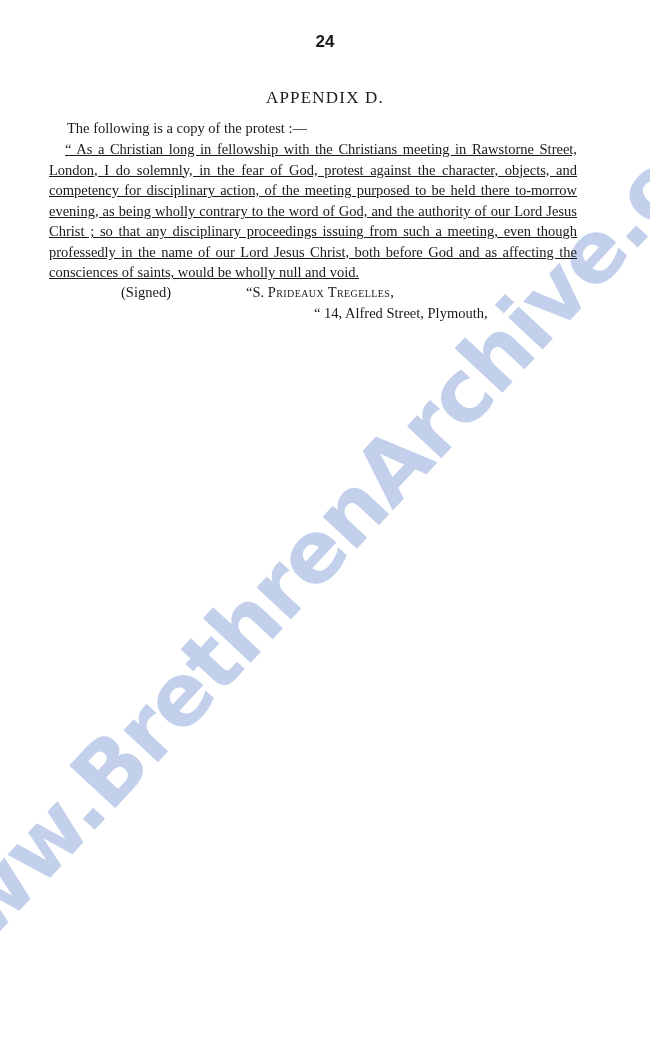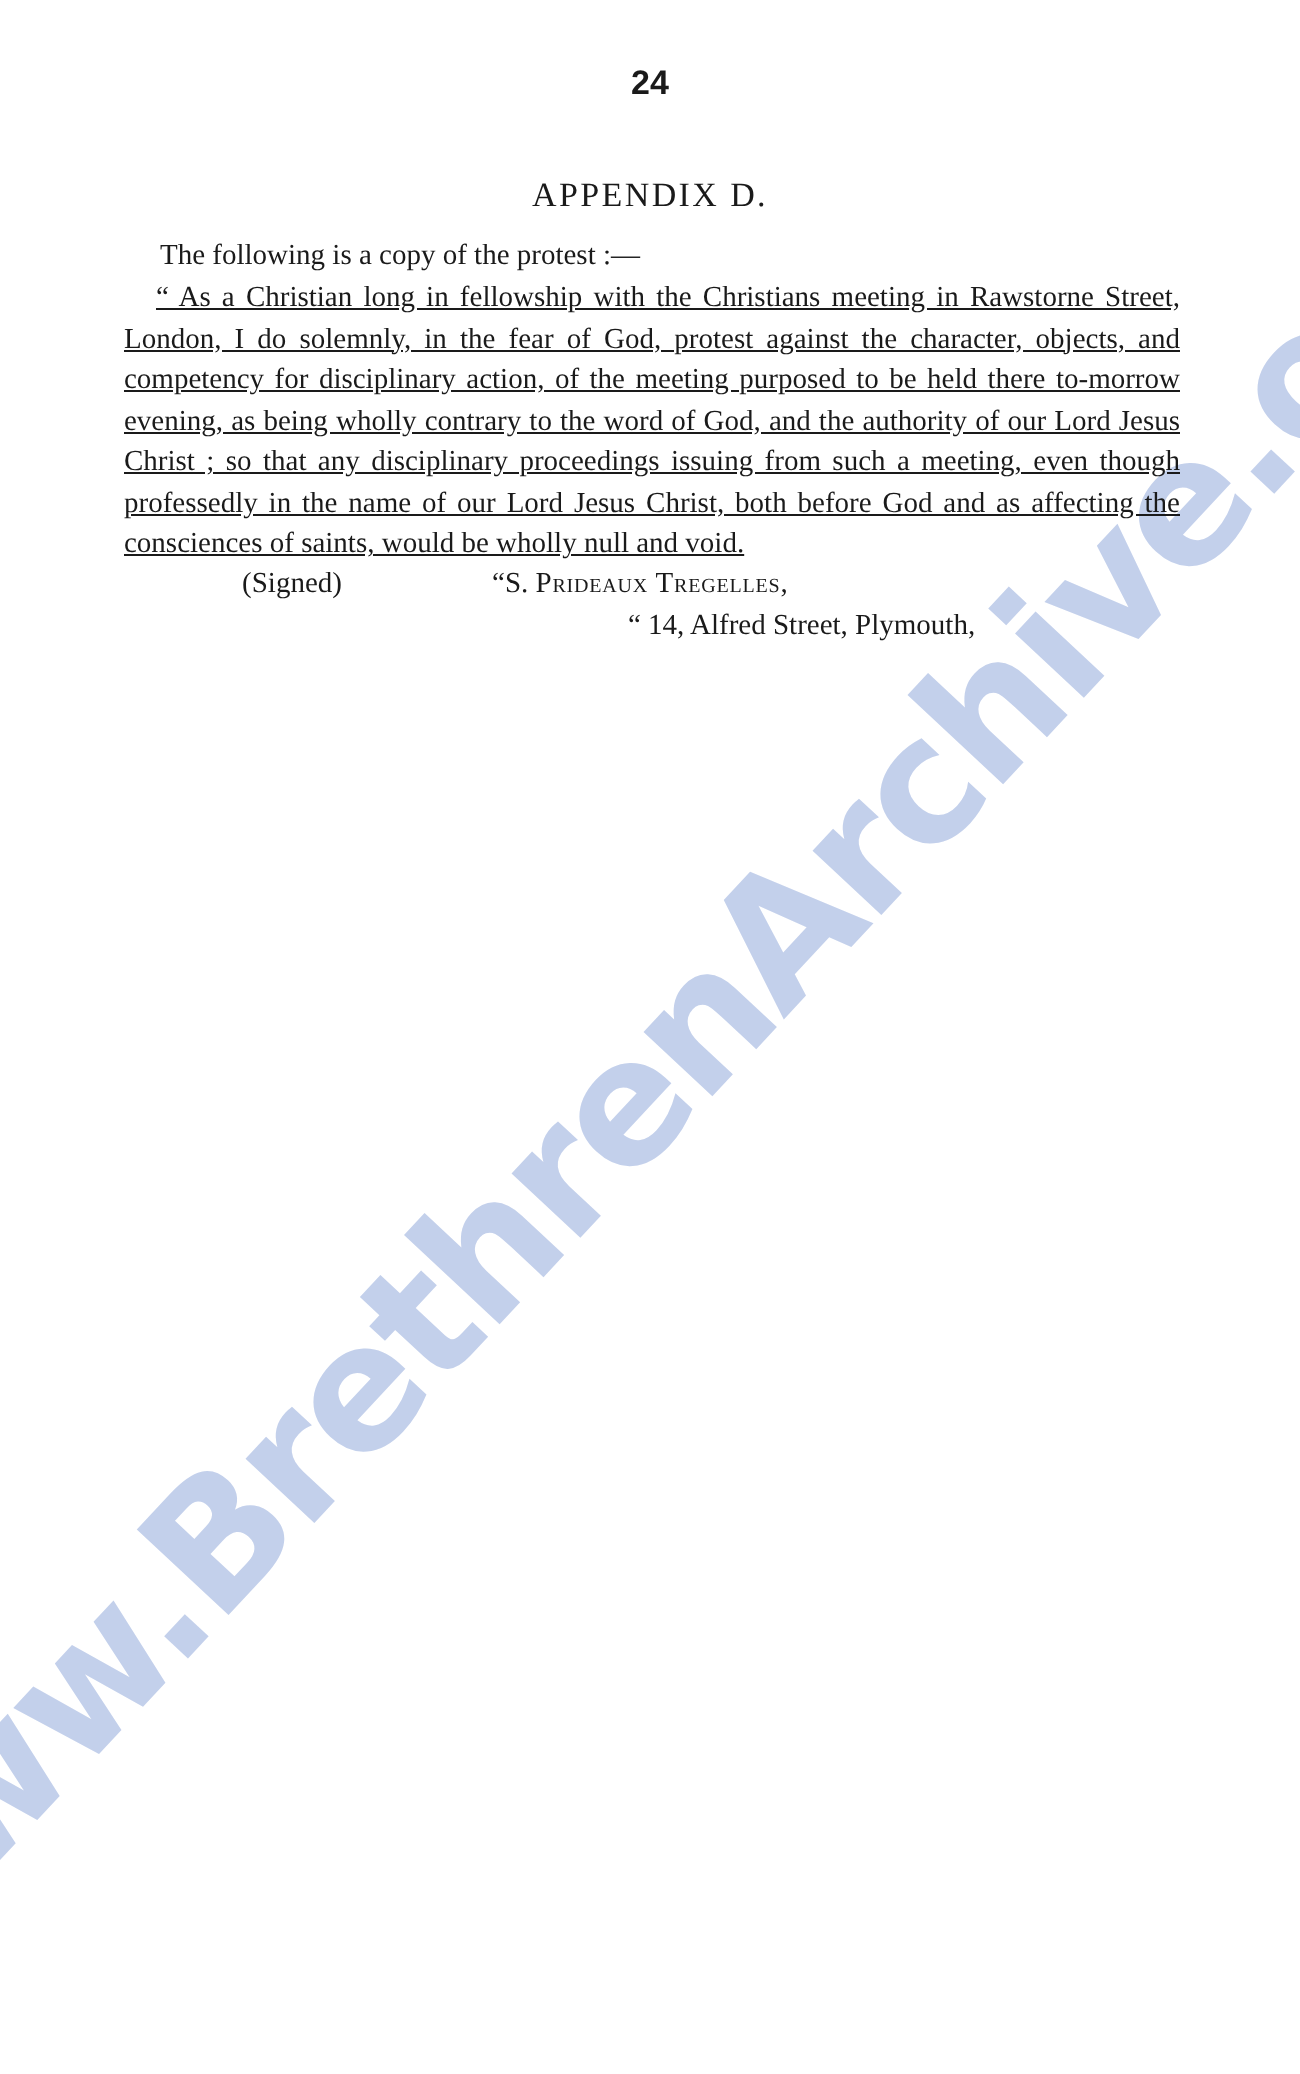--- a/index.html
+++ b/index.html
@@ -68,21 +68,21 @@
     width: 650px;
     text-align: center;
     font-size: 17px;
     letter-spacing: 1.2px;
     font-family: "Liberation Serif", serif;
   }
 
   .body-block {
     position: absolute;
     top: 118px;
-    left: 62px;
+    left: 49px;
     width: 528px;
   }
 
   .intro-line {
     font-size: 14.5px;
     text-indent: 18px;
     line-height: 1.38;
     margin: 0 0 1px 0;
   }
 

